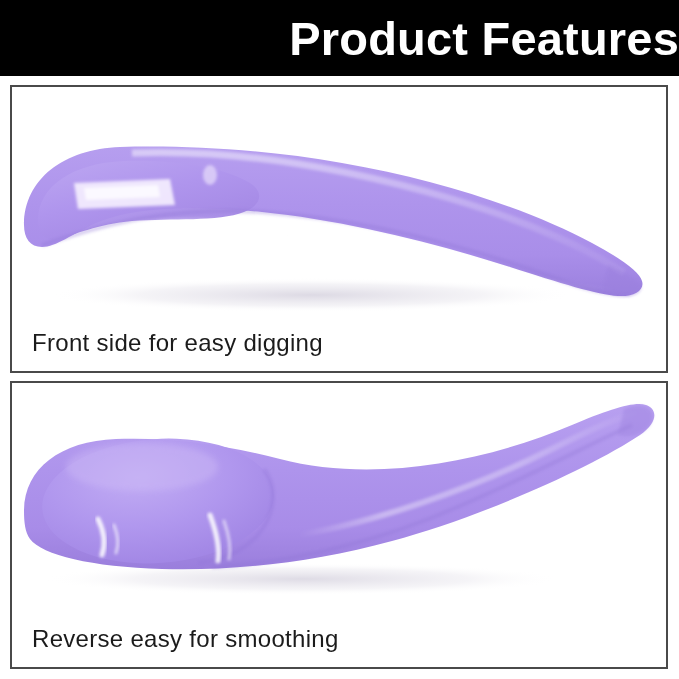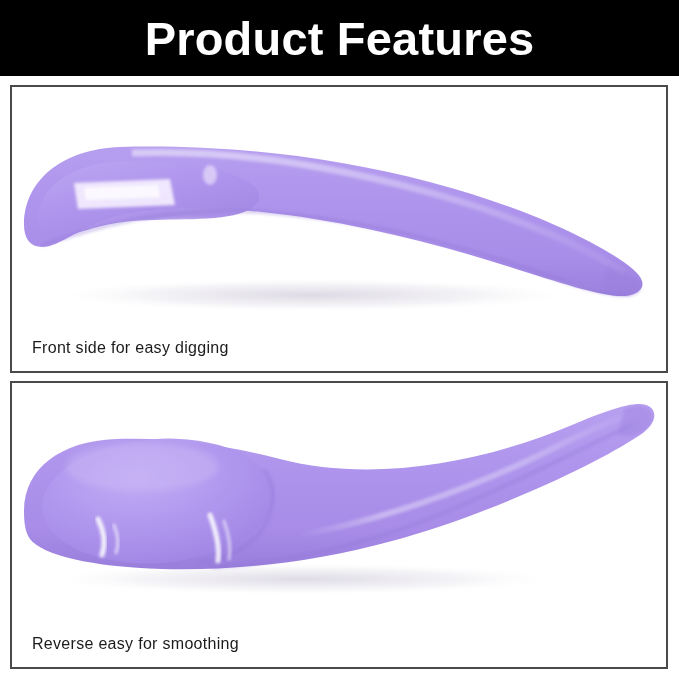--- a/index.html
+++ b/index.html
@@ -24,21 +24,21 @@
   
   .header-banner {
     position: absolute;
     left: 0;
     top: 0;
     width: 679px;
     height: 76px;
     background: #000000;
     display: flex;
     align-items: center;
-    justify-content: center;
+    justify-content: flex-end;
   }
   .header-title {
     color: #ffffff;
     font-family: "Liberation Sans", sans-serif;
     font-size: 47px;
     font-weight: bold;
     letter-spacing: 0.2px;
     line-height: 1;
     white-space: nowrap;
     user-select: none;
@@ -62,21 +62,21 @@
     left: 0;
     top: 0;
     width: 100%;
     height: 238px;
   }
   .panel-caption {
     position: absolute;
     left: 20px;
     bottom: 14px;
     font-family: "Liberation Sans", sans-serif;
-    font-size: 16px;
+    font-size: 24px;
     font-weight: normal;
     color: #1b1b1b;
     letter-spacing: 0.3px;
     white-space: nowrap;
     user-select: none;
   }
 
   .spatula-svg {
     display: block;
     width: 100%;

